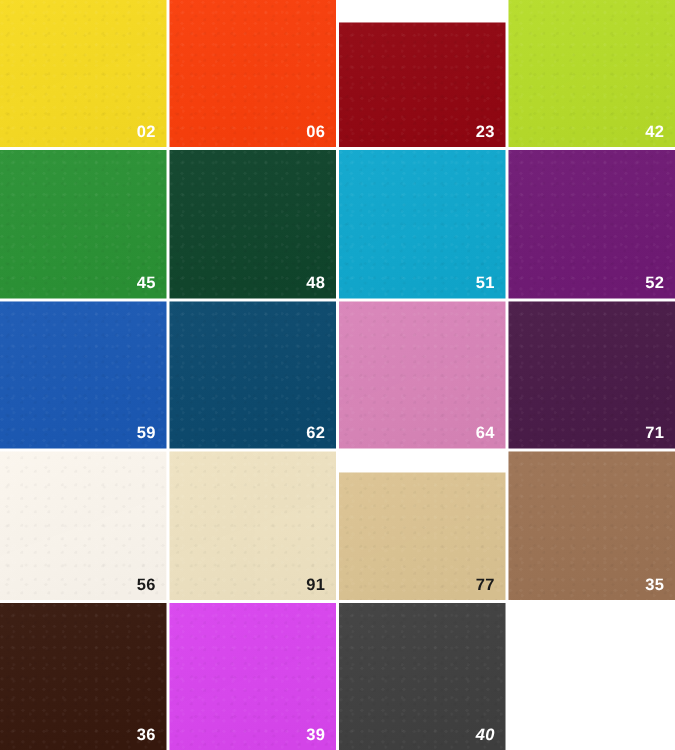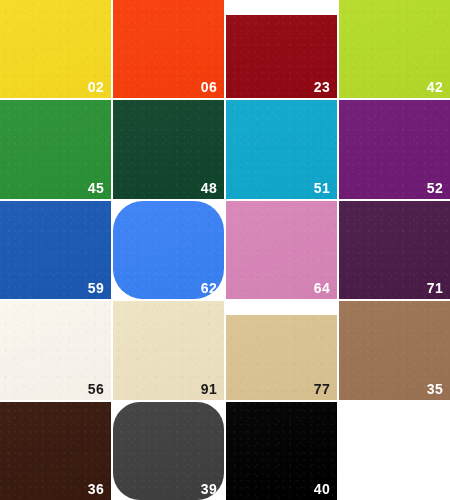--- a/index.html
+++ b/index.html
@@ -42,21 +42,21 @@
       radial-gradient(circle at 35% 82%, rgba(0,0,0,0.03) 0 1px, transparent 1px),
       linear-gradient(160deg, rgba(255,255,255,0.035), rgba(0,0,0,0.03));
     background-size: 7px 7px, 9px 9px, 11px 11px, 13px 13px, 100% 100%;
     opacity: 0.9;
   }
   .swatch-label {
     position: absolute;
     right: 7px;
     bottom: 4px;
     font-family: "Liberation Sans", sans-serif;
-    font-size: 14px;
+    font-size: 11px;
     font-weight: bold;
     letter-spacing: 0.3px;
     line-height: 1;
     z-index: 2;
     user-select: none;
   }
   .label-light { color: #ffffff; }
   .label-dark  { color: #1a1a1a; }
 </style>
 </head>
@@ -83,21 +83,21 @@
     </div>
     <div class="swatch" style="background-color: rgb(16, 168, 206);">
       <span class="swatch-label label-light">51</span>
     </div>
     <div class="swatch" style="background-color: #701a75; padding-left: 48px;">
       <span class="swatch-label label-light">52</span>
     </div>
     <div class="swatch" style="background-color: rgb(27, 89, 180);">
       <span class="swatch-label label-light">59</span>
     </div>
-    <div class="swatch" style="background-color: #3b82f6; border-radius: 30px;">
+    <div class="swatch" style="background-color: #0c4a6e;">
       <span class="swatch-label label-light">62</span>
     </div>
     <div class="swatch" style="background-color: rgb(217, 133, 185);">
       <span class="swatch-label label-light">64</span>
     </div>
     <div class="swatch" style="background-color: rgb(74, 27, 72);">
       <span class="swatch-label label-light">71</span>
     </div>
     <div class="swatch" style="background-color: rgb(251, 246, 238);">
       <span class="swatch-label label-dark">56</span>
@@ -107,19 +107,19 @@
     </div>
     <div class="swatch" style="background-color: rgb(220, 196, 147); margin-top: 14px;">
       <span class="swatch-label label-dark">77</span>
     </div>
     <div class="swatch" style="background-color: rgb(156, 115, 84);">
       <span class="swatch-label label-light">35</span>
     </div>
     <div class="swatch" style="background-color: rgb(56, 25, 14);">
       <span class="swatch-label label-light">36</span>
     </div>
-    <div class="swatch" style="background-color: #404040; border-radius: 27px;">
+    <div class="swatch" style="background-color: #d946ef;">
       <span class="swatch-label label-light">39</span>
     </div>
-    <div class="swatch" style="background-color: #000000;">
+    <div class="swatch" style="background-color: #404040; font-style: italic;">
       <span class="swatch-label label-light">40</span>
     </div>
   </div>
 
 </body></html>

